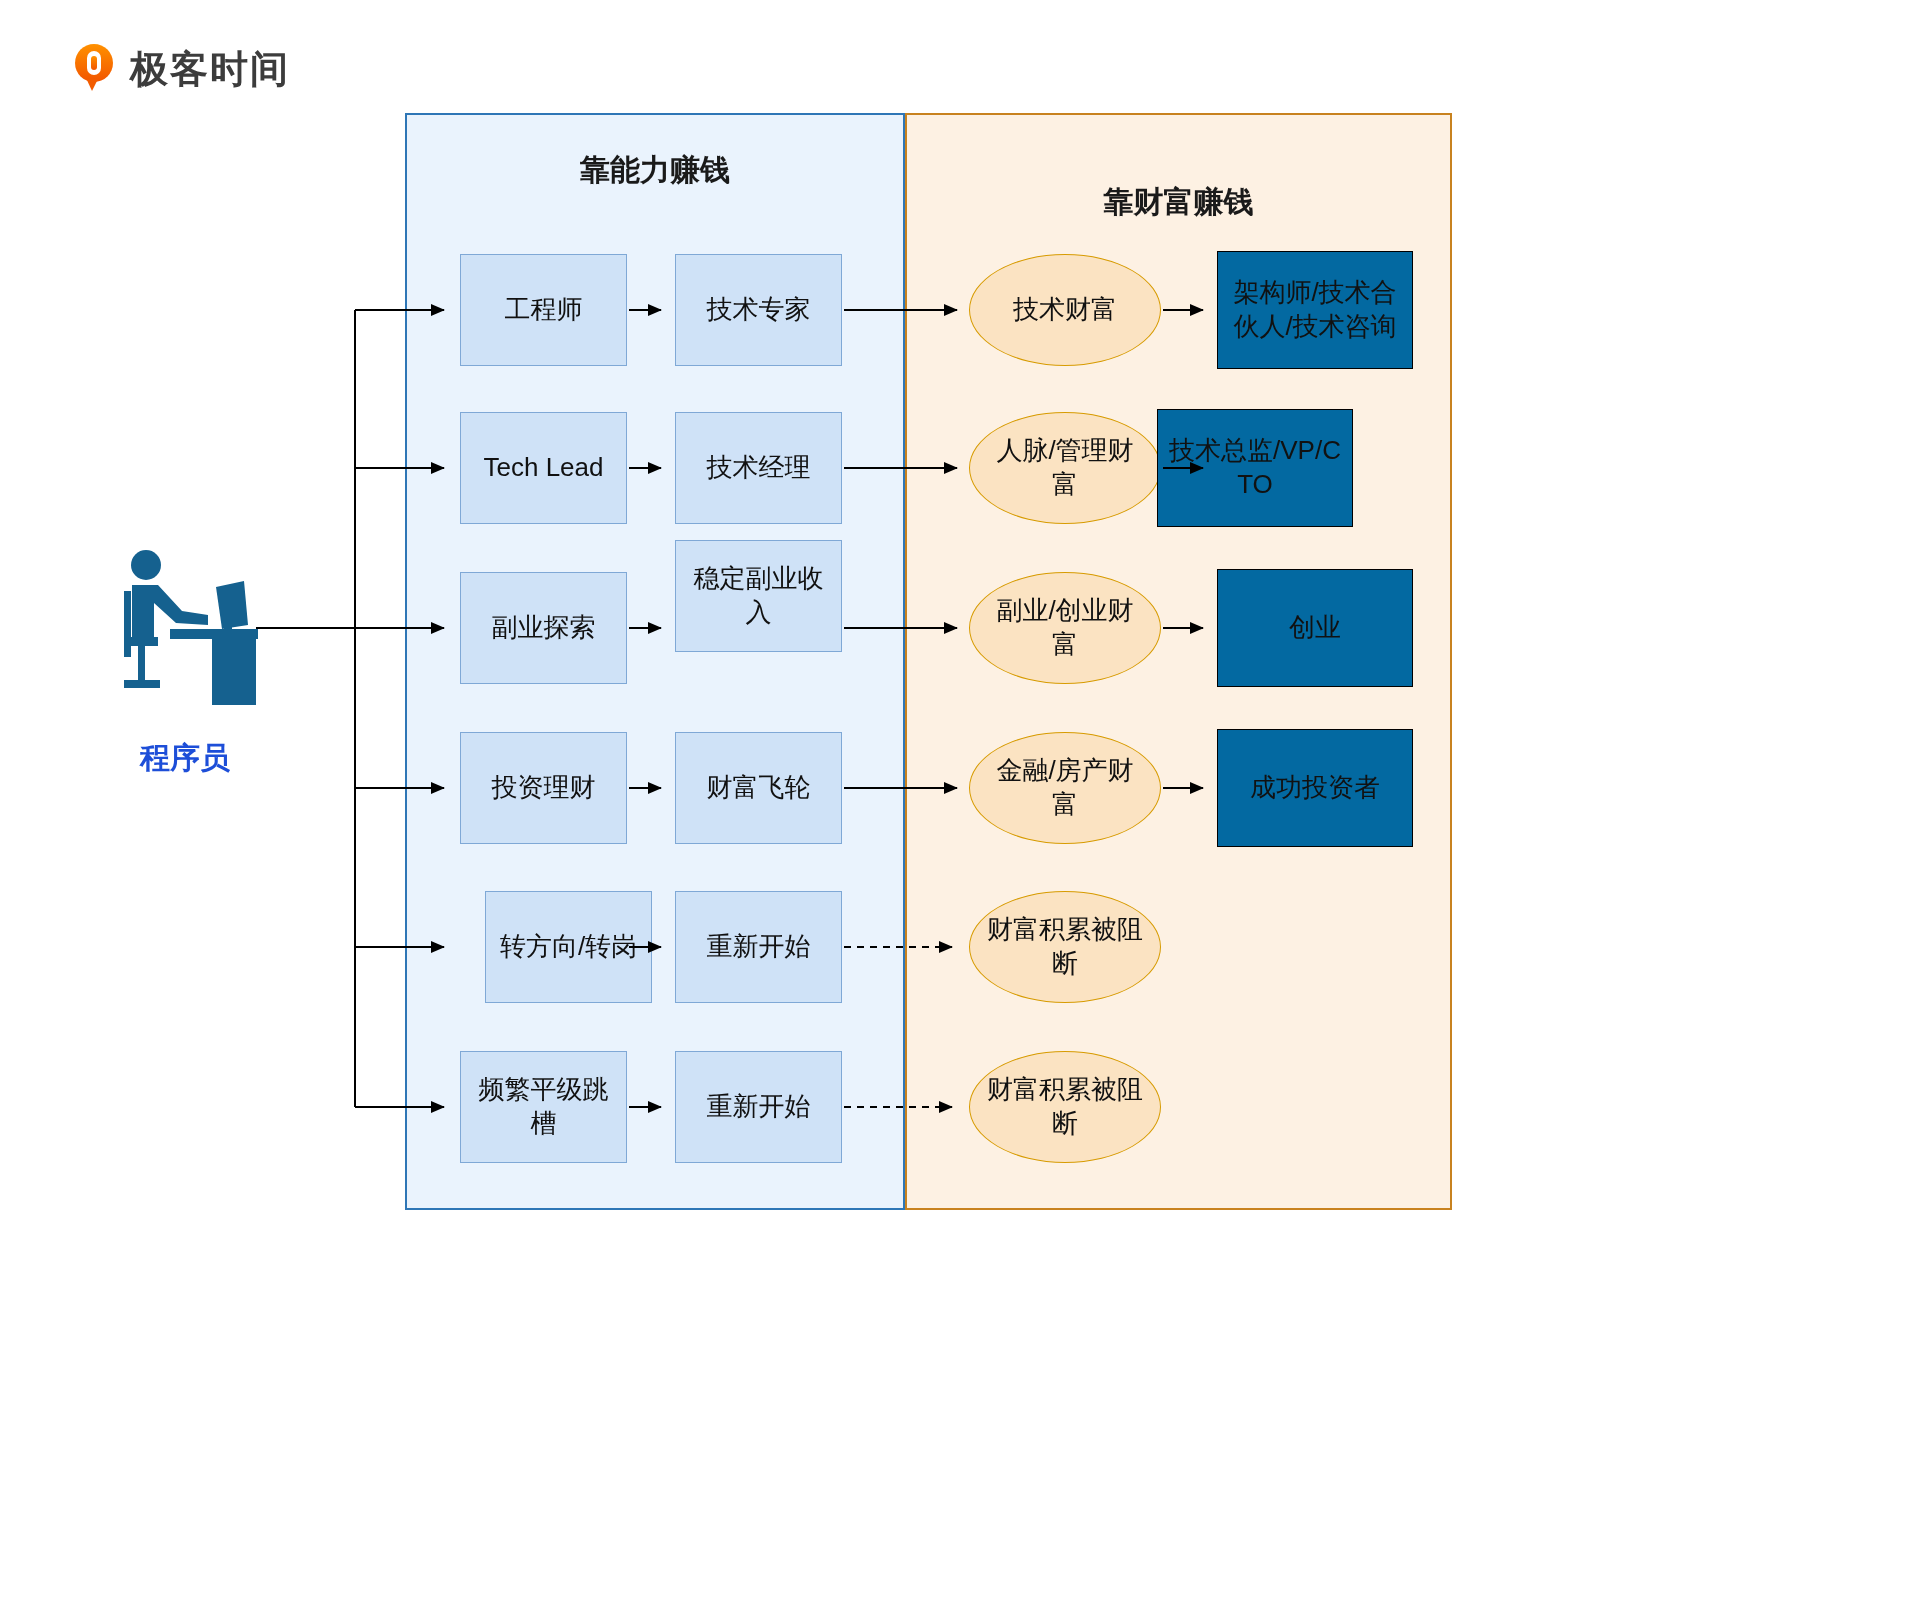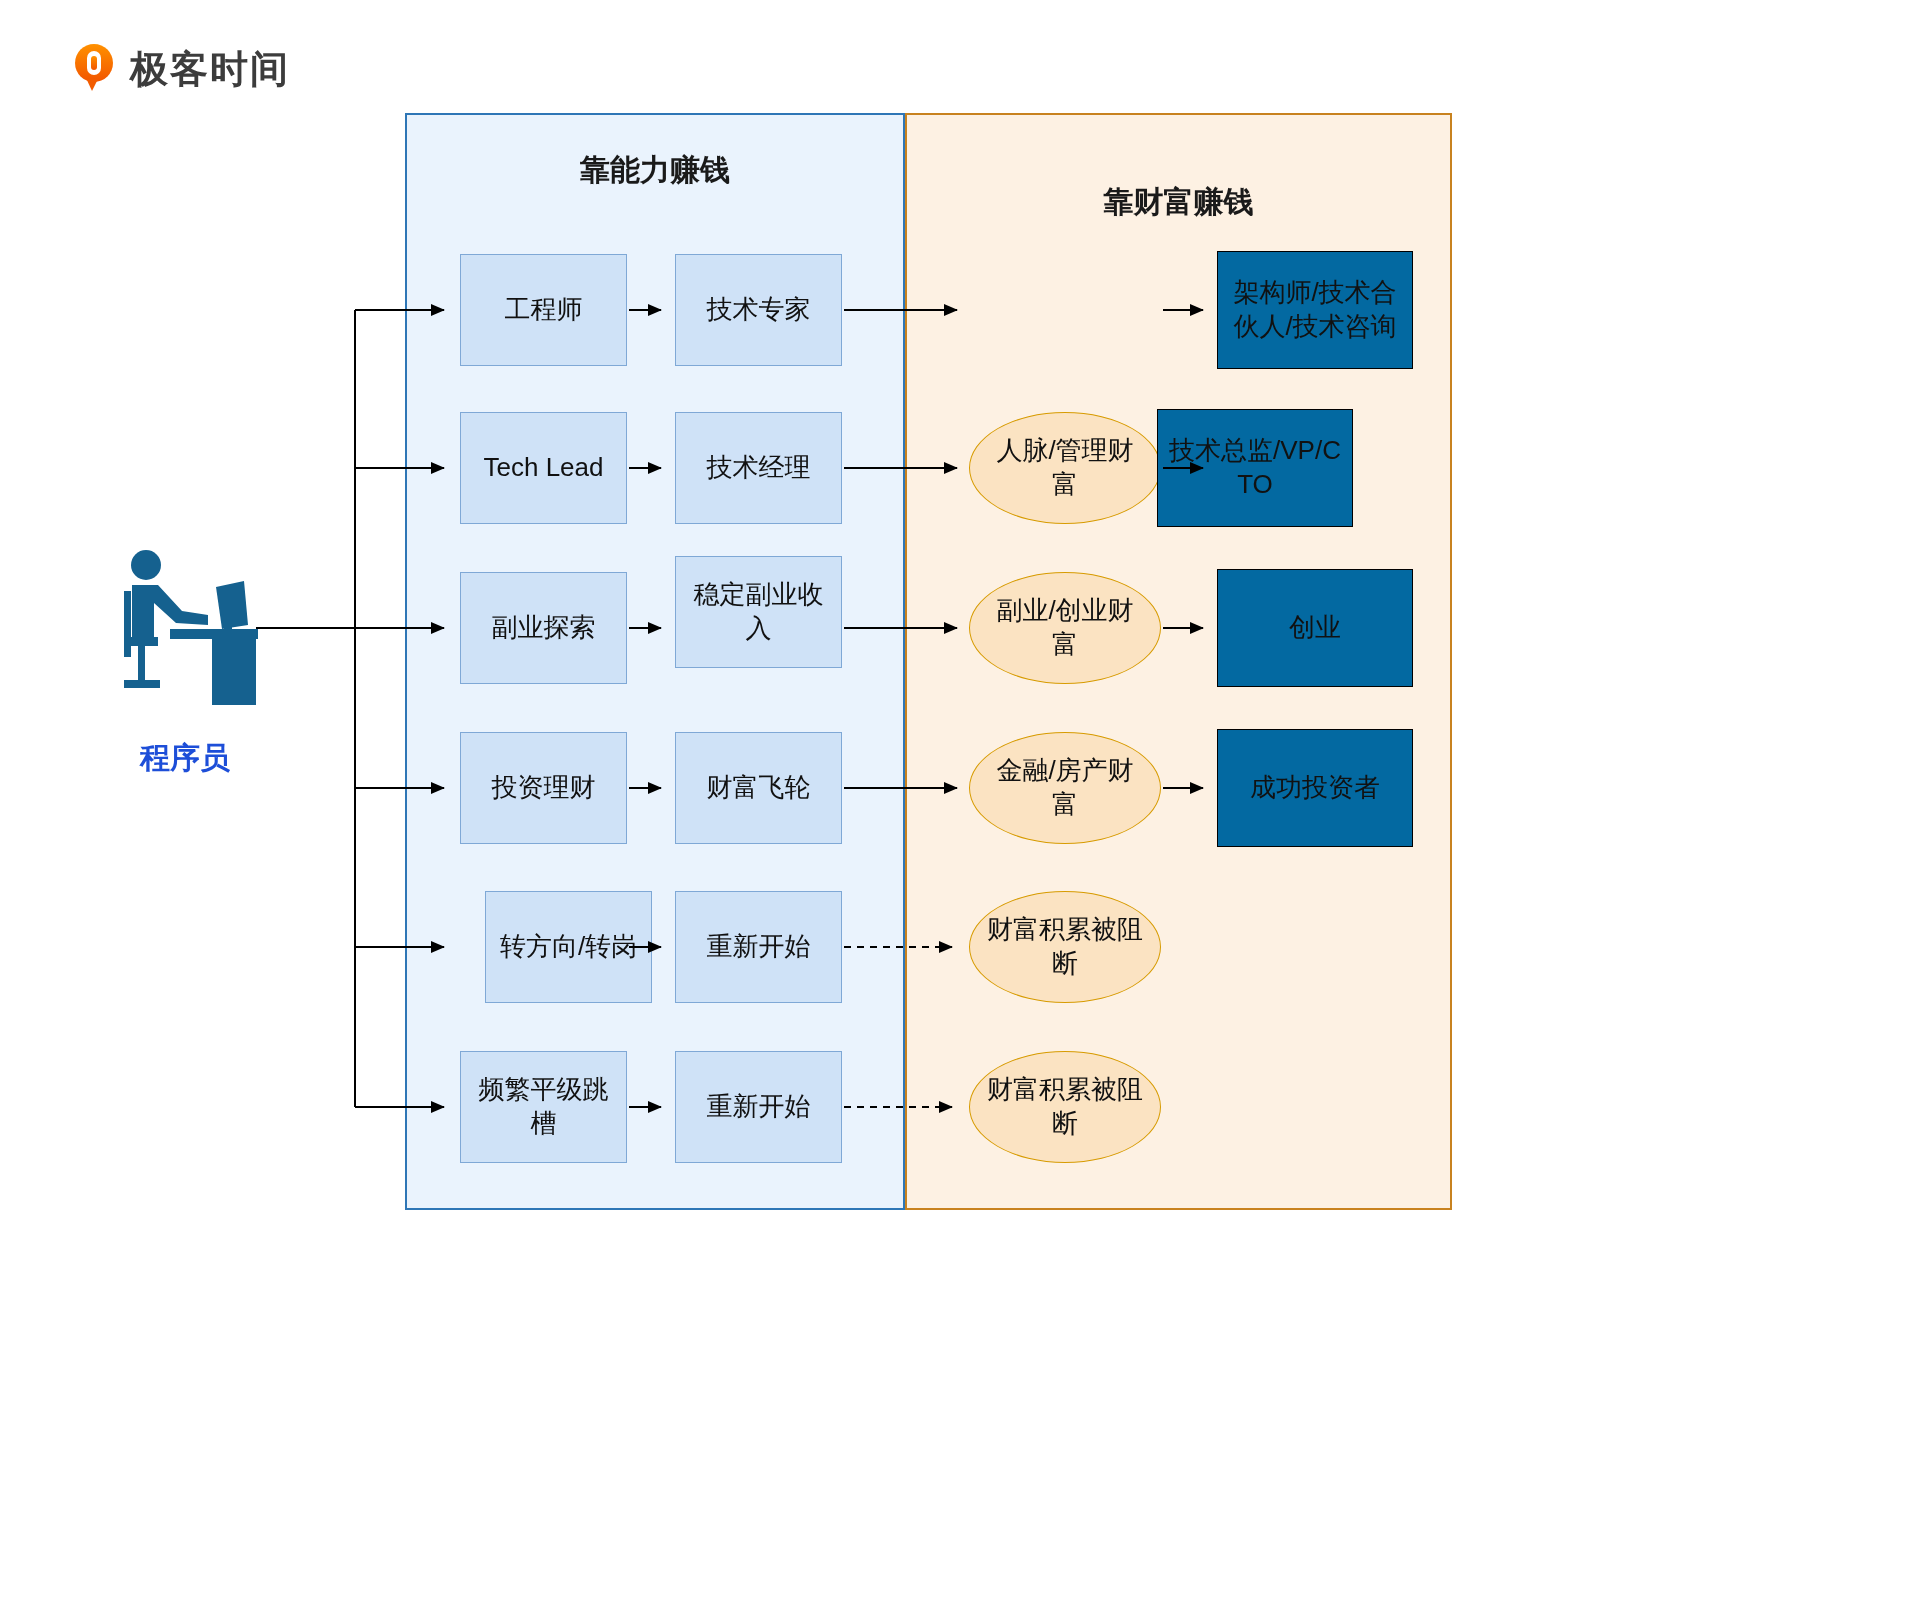--- a/index.html
+++ b/index.html
@@ -83,29 +83,30 @@
       <rect x="100" y="94" width="44" height="66"></rect>
 
       <path d="M104 42 L132 36 L136 80 L110 84 Z"></path>
       <rect x="112" y="76" width="8" height="10"></rect>
     </svg>
   </div>
   <div class="actor-label">程序员</div>
 
   <div class="node box-blue" style="left:460px; top:254px;">工程师</div>
   <div class="node box-blue" style="left:675px; top:254px;">技术专家</div>
+  <div class="node ellipse" style="left:969px; top:254px;">技术财富</div>
   <div class="node box-orange" style="left:1217px; top:251px;">架构师/技术合伙人/技术咨询</div>
 
   <div class="node box-blue" style="left:460px; top:412px;">Tech Lead</div>
   <div class="node box-blue" style="left:675px; top:412px;">技术经理</div>
   <div class="node ellipse" style="left:969px; top:412px;">人脉/管理财富</div>
   <div class="node box-orange" style="left:1157px; top:409px;">技术总监/VP/CTO</div>
 
   <div class="node box-blue" style="left:460px; top:572px;">副业探索</div>
-  <div class="node box-blue" style="left:675px; top:556px;">稳定副业收入</div>
+  <div class="node box-blue" style="left:675px; top:540px;">稳定副业收入</div>
   <div class="node ellipse" style="left:969px; top:572px;">副业/创业财富</div>
   <div class="node box-orange" style="left:1217px; top:569px;">创业</div>
 
   <div class="node box-blue" style="left:460px; top:732px;">投资理财</div>
   <div class="node box-blue" style="left:675px; top:732px;">财富飞轮</div>
   <div class="node ellipse" style="left:969px; top:732px;">金融/房产财富</div>
   <div class="node box-orange" style="left:1217px; top:729px;">成功投资者</div>
 
   <div class="node box-blue" style="left:485px; top:891px;">转方向/转岗</div>
   <div class="node box-blue" style="left:675px; top:891px;">重新开始</div>

